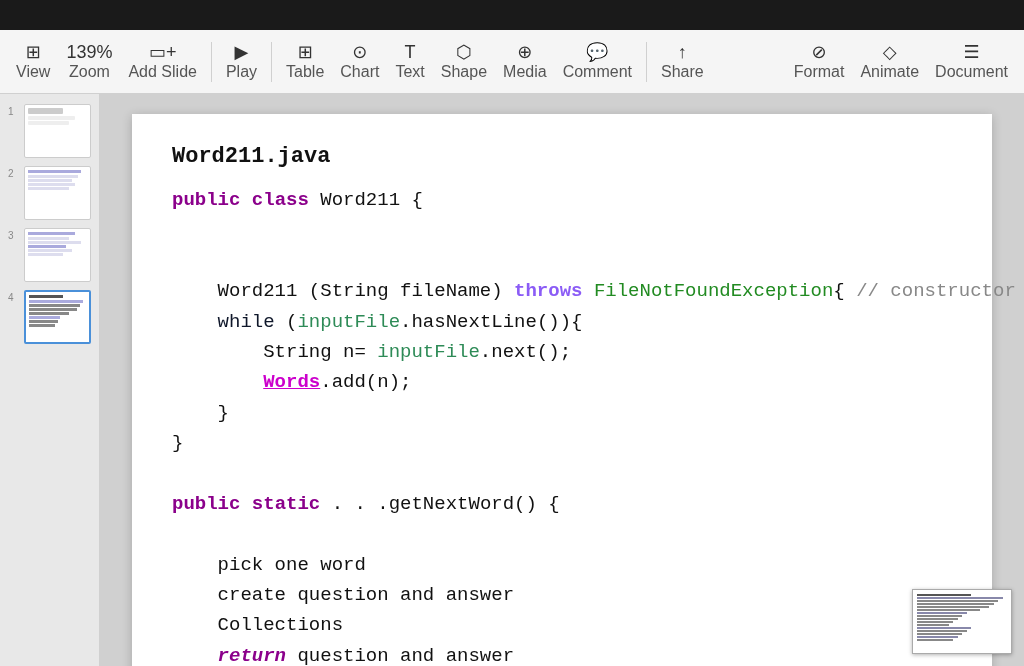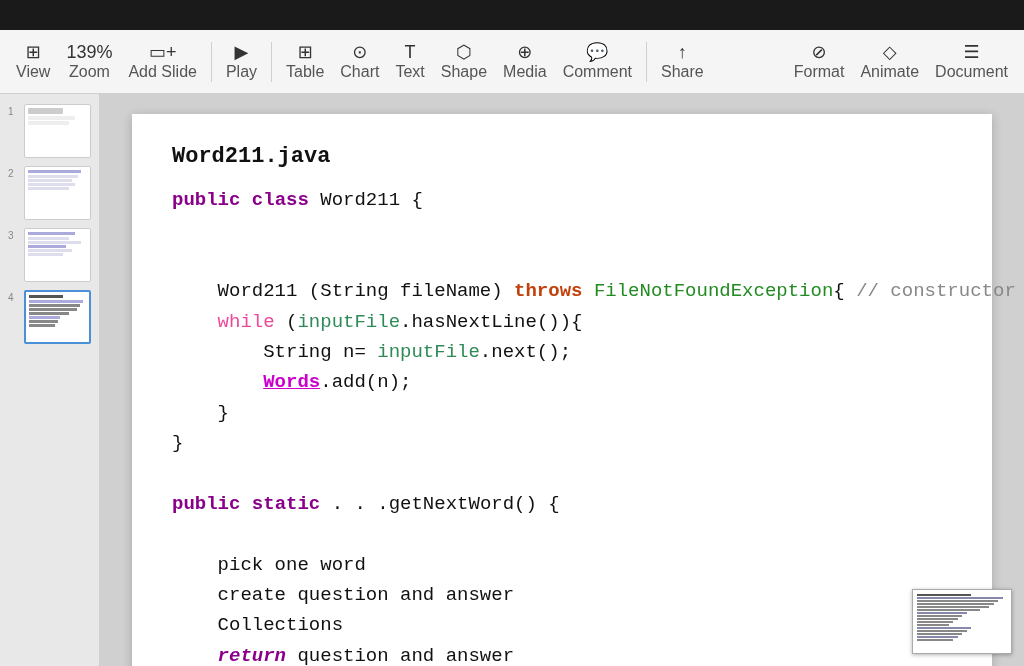--- a/index.html
+++ b/index.html
@@ -146,22 +146,22 @@
       margin-top: 16px;
     }
     .code-block .line {
       display: block;
       white-space: pre;
     }
     .kw-public { color: #8B008B; font-weight: bold; }
     .kw-class { color: #8B008B; font-weight: bold; }
     .kw-static { color: #8B008B; font-weight: bold; }
     .kw-new { color: #8B008B; font-weight: bold; }
-    .kw-throws { color: #c2410c; font-weight: bold; }
-    .kw-while { color: #ec4899; }
+    .kw-throws { color: #8b5cf6; font-weight: bold; }
+    .kw-while { color: #0f172a; }
     .kw-return { color: #8B008B; font-weight: bold; font-style: italic; }
     .type-color { color: #228B22; }
     .hl-words { color: #CC00CC; font-weight: bold; text-decoration: underline; }
     .comment { color: #888; }
     .string-input { color: #2e8b57; }
 
     
     .thumb-preview {
       position: absolute;
       bottom: 12px;

